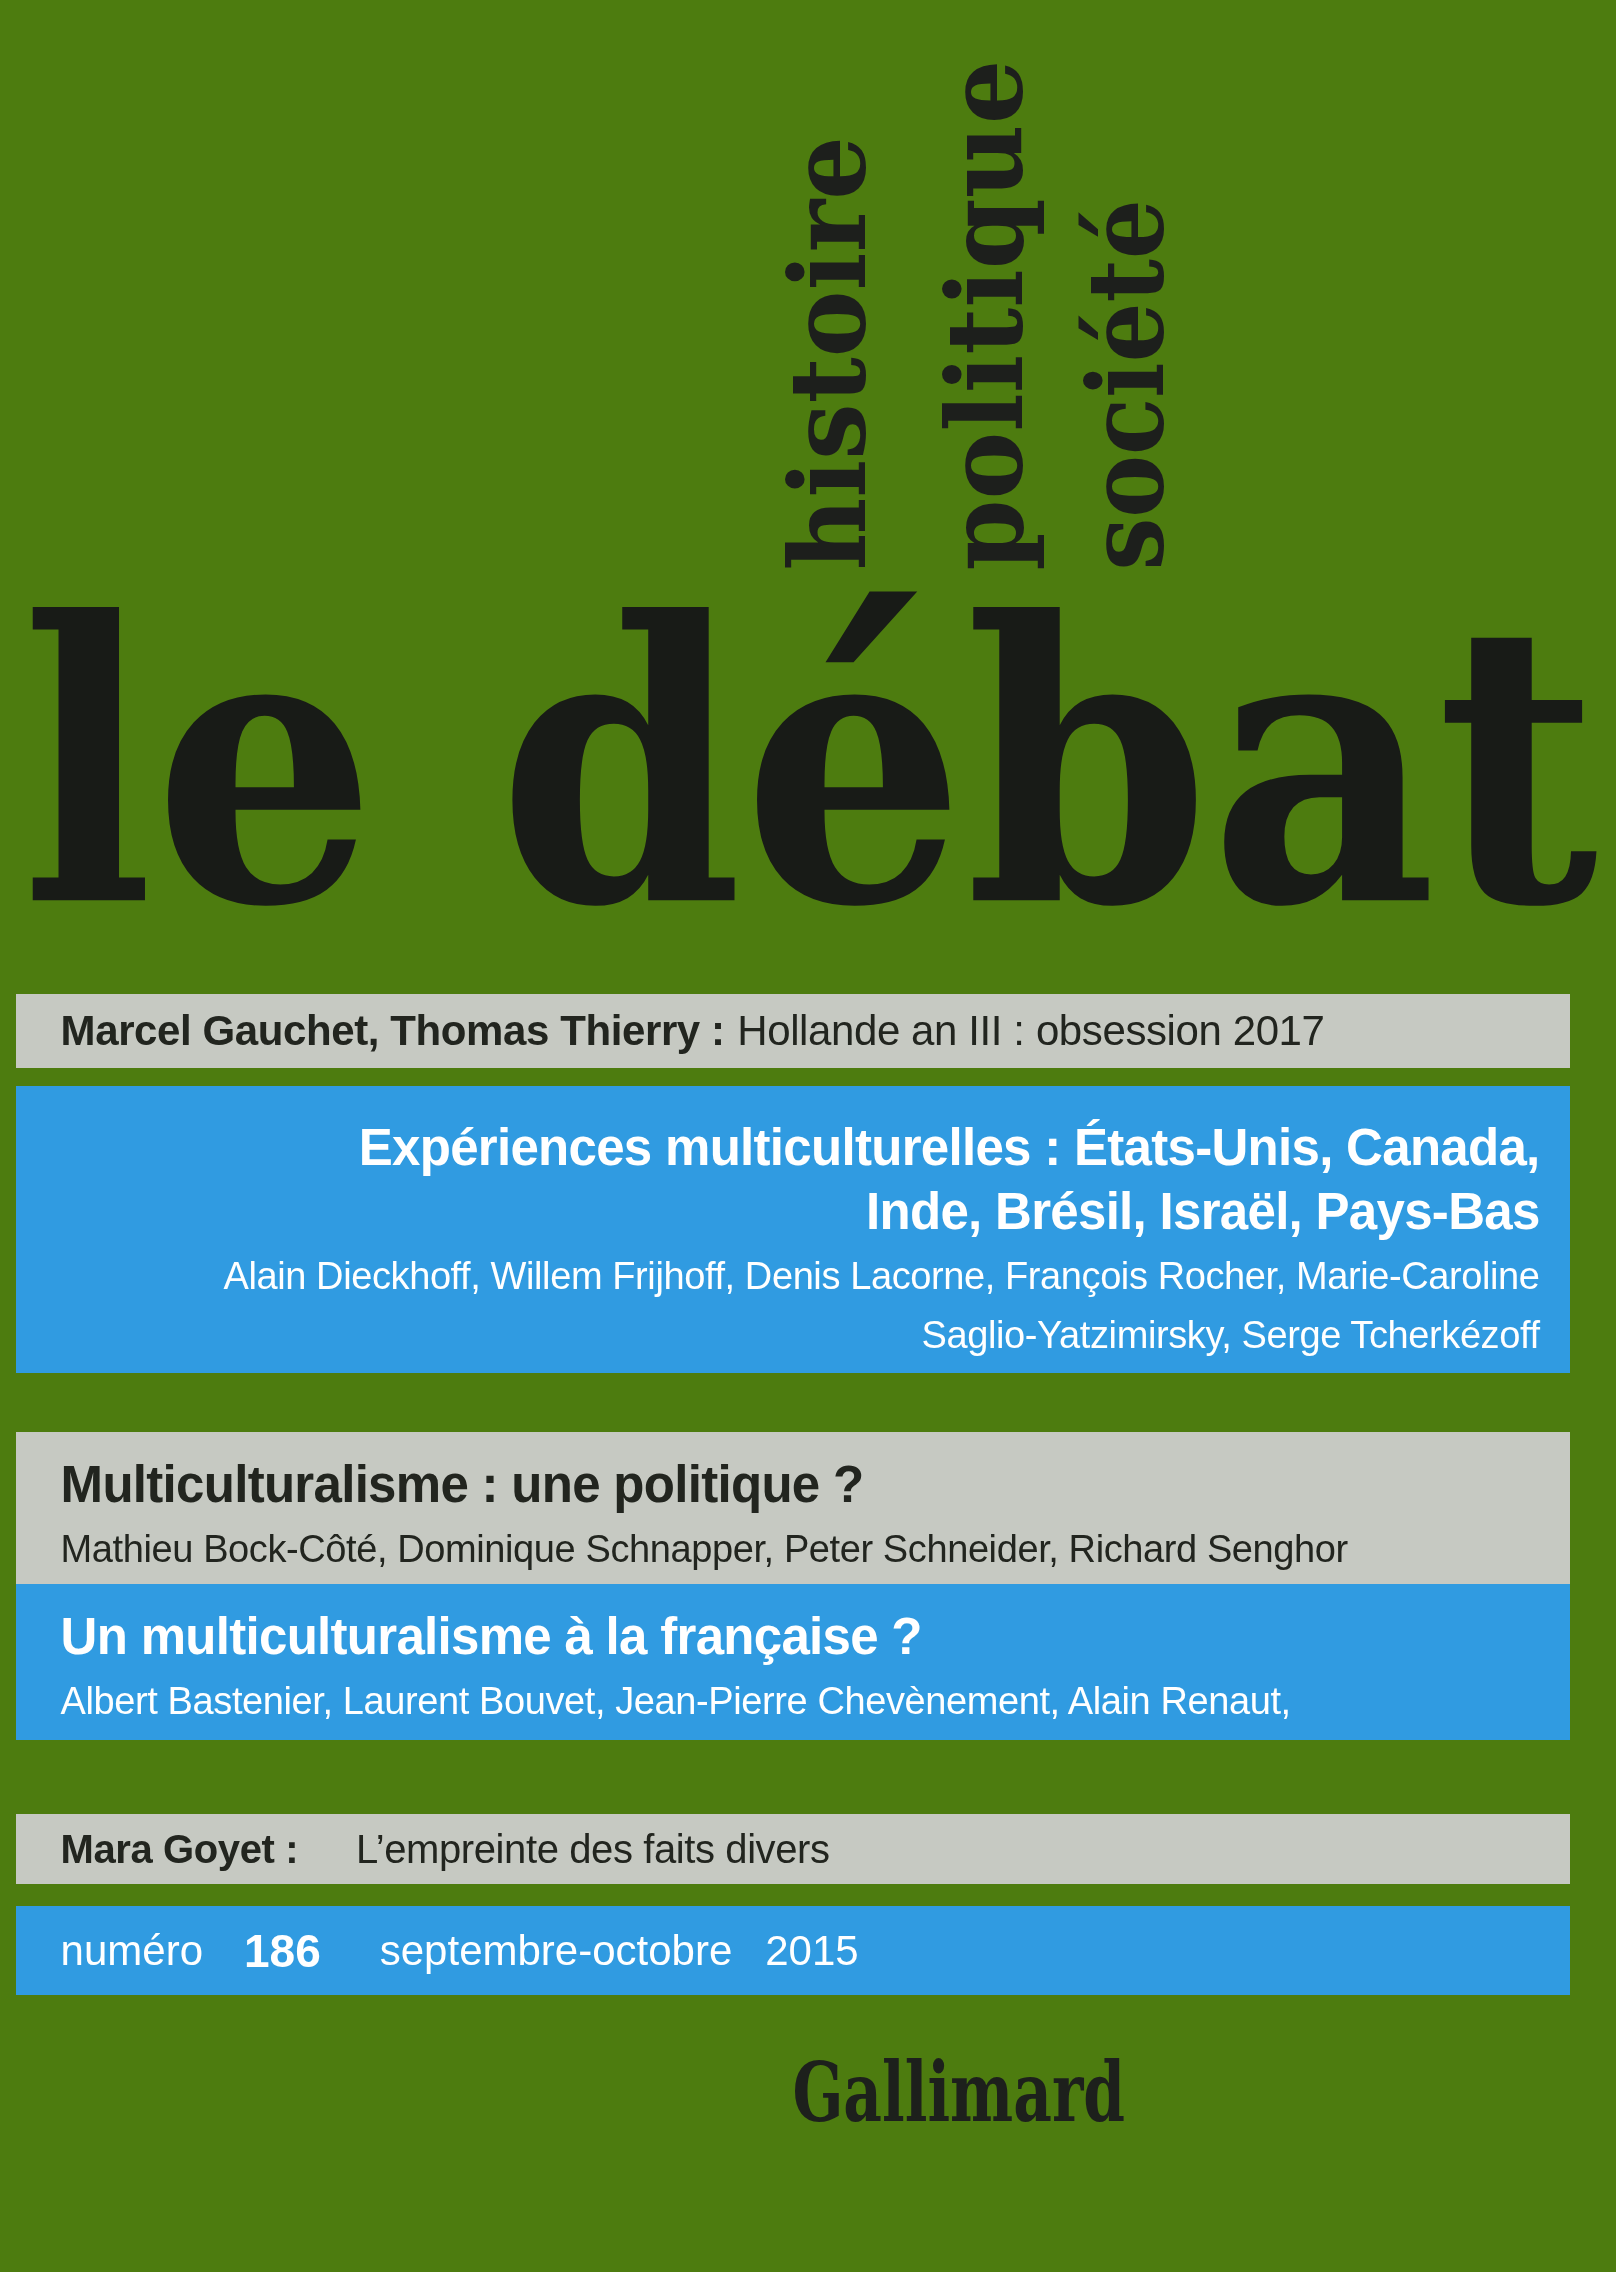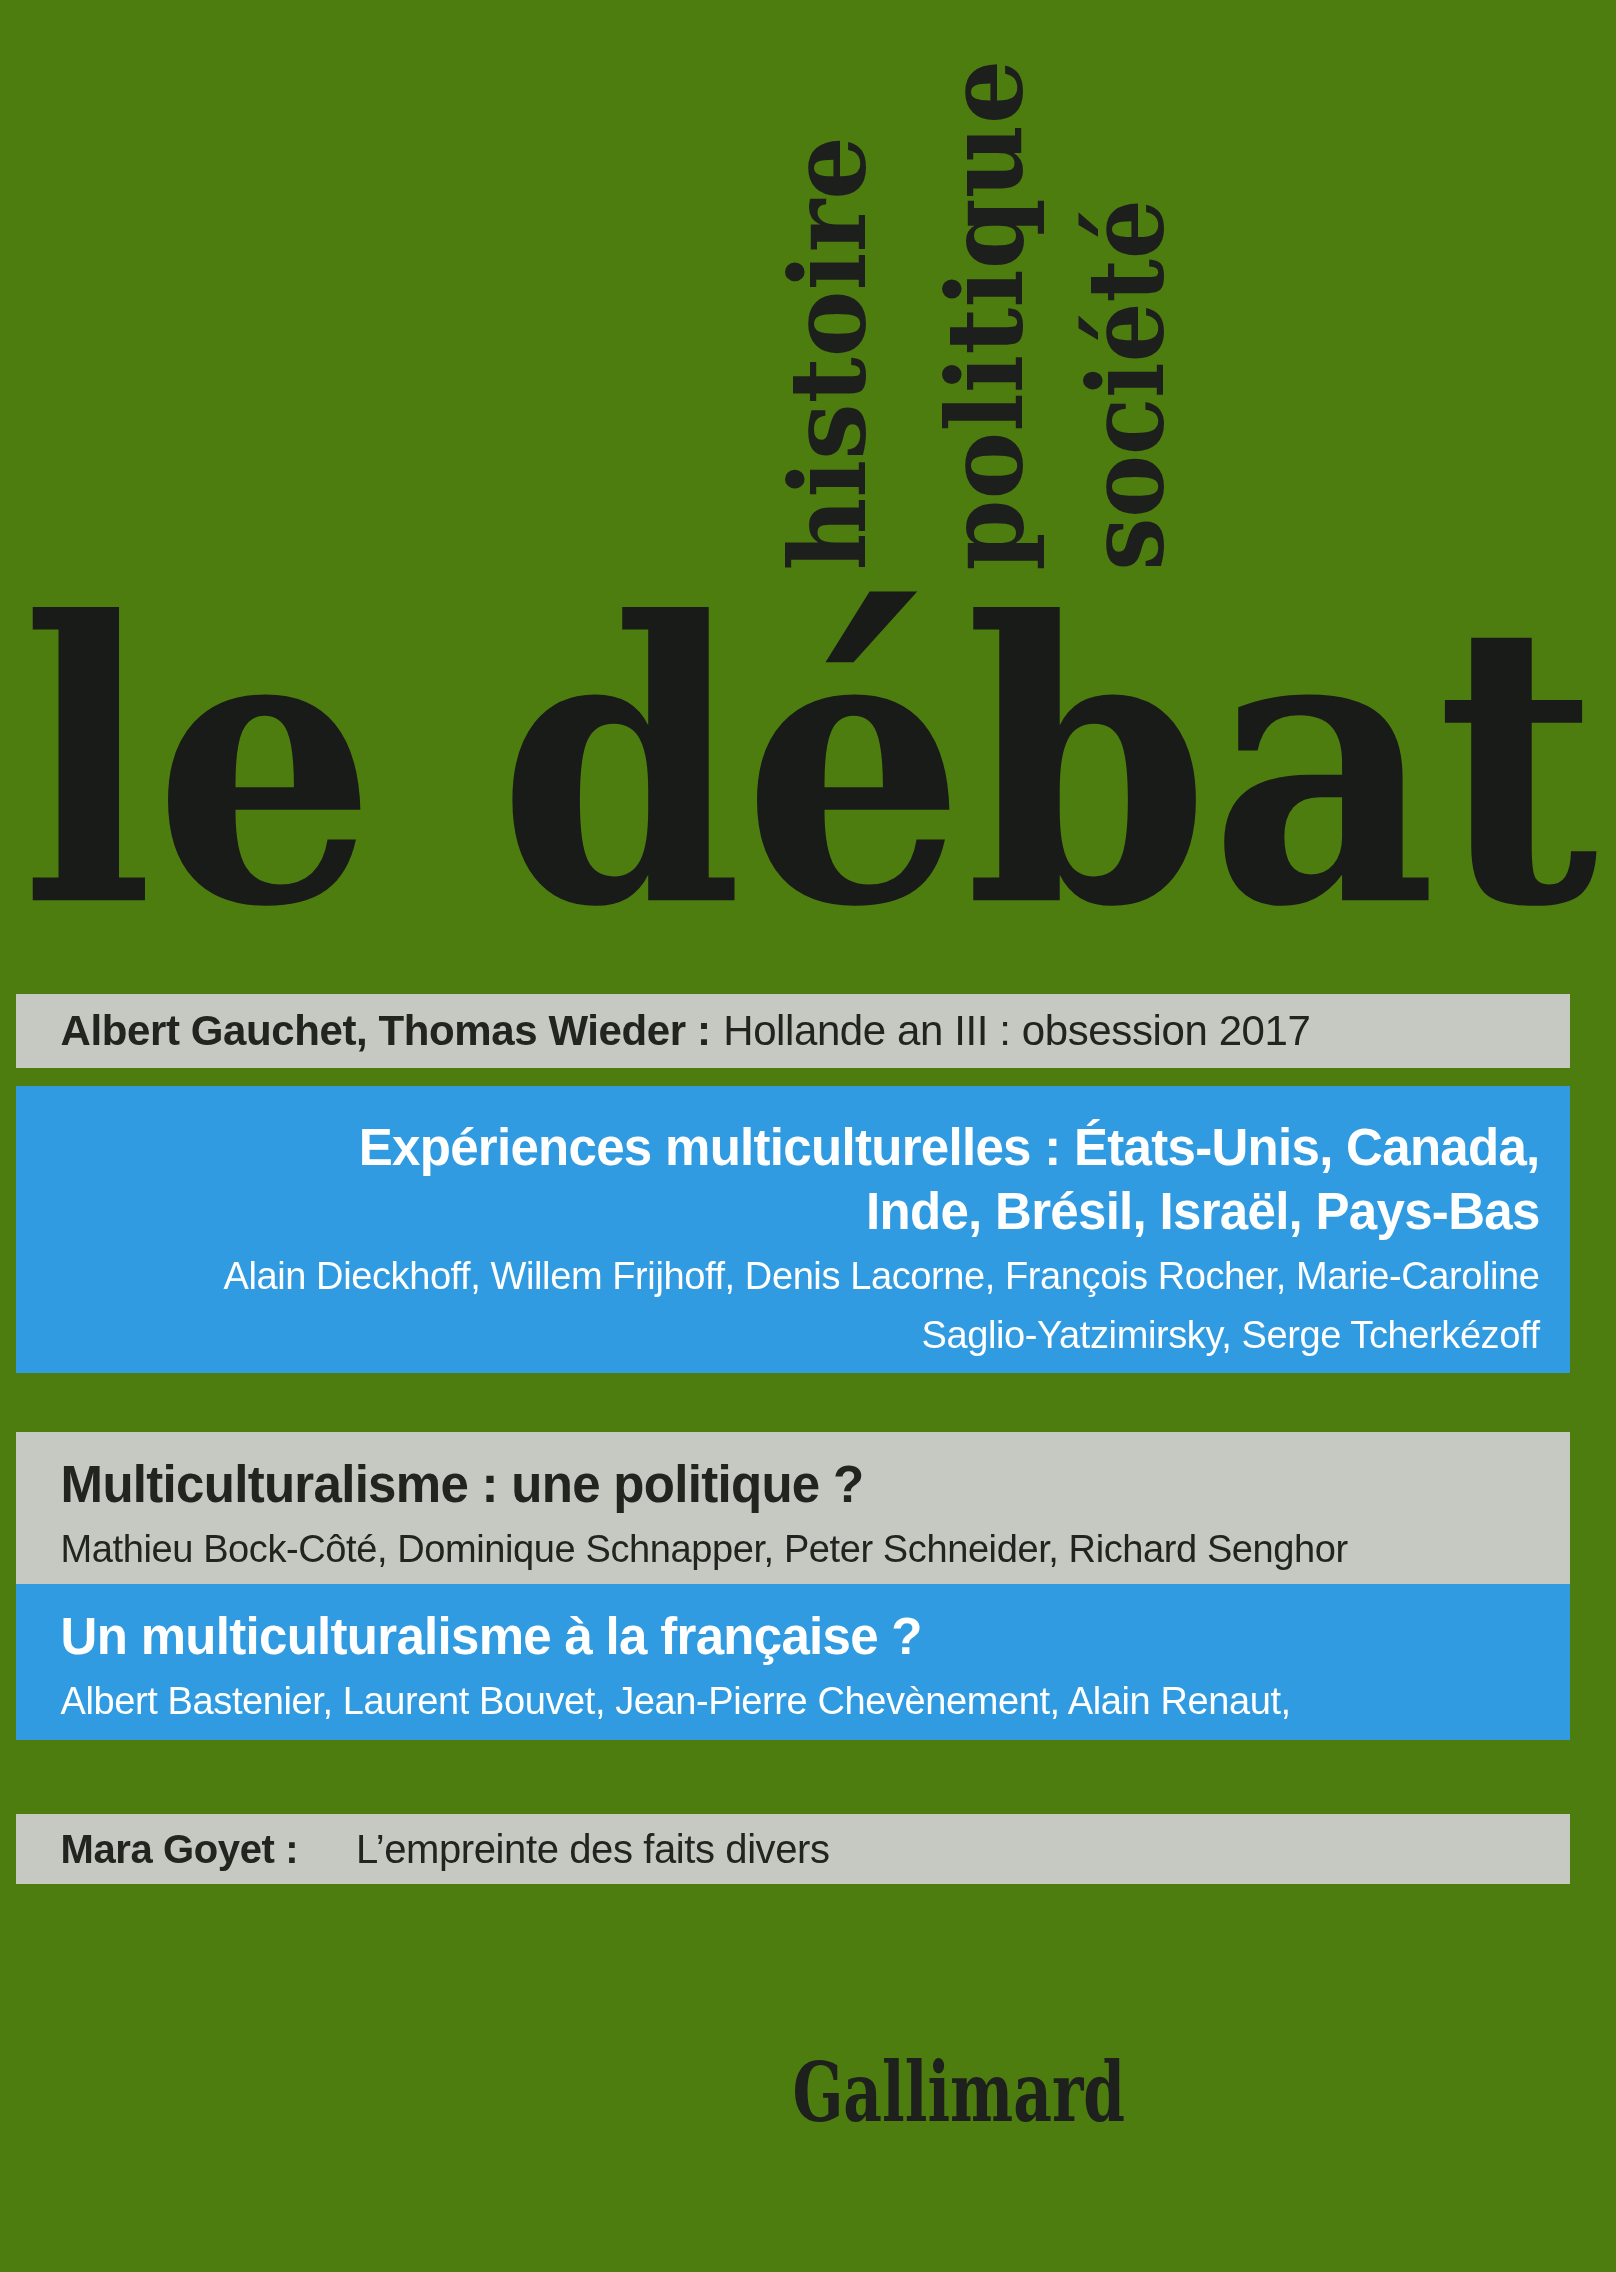--- a/index.html
+++ b/index.html
@@ -115,21 +115,21 @@
 
   <svg class="masthead-svg" viewBox="0 0 2176 3060" xmlns="http://www.w3.org/2000/svg">
     <text class="vword" x="1165" y="768" transform="rotate(-90 1165 768)" textLength="585" lengthAdjust="spacingAndGlyphs">histoire</text>
     <text class="vword" x="1376" y="768" transform="rotate(-90 1376 768)" textLength="688" lengthAdjust="spacingAndGlyphs">politique</text>
     <text class="vword" x="1566" y="768" transform="rotate(-90 1566 768)" textLength="500" lengthAdjust="spacingAndGlyphs">société</text>
     <text class="logotype" x="28" y="1212" textLength="2124" lengthAdjust="spacingAndGlyphs">le débat</text>
     <text class="publisher-text" x="1067" y="2856" textLength="448" lengthAdjust="spacingAndGlyphs">Gallimard</text>
   </svg>
 
   <div class="band gray band-single" id="band-gauchet">
-    <span class="b">Albert Gauchet, Thomas Wieder :</span>
+    <span class="b">Marcel Gauchet, Thomas Thierry :</span>
     <span>Hollande an III : obsession 2017</span>
   </div>
 
   <div class="band blue" id="band-exp">
     <div class="band-title">Expériences multiculturelles : États-Unis, Canada,</div>
     <div class="band-title">Inde, Brésil, Israël, Pays-Bas</div>
     <div class="band-authors">Alain Dieckhoff, Willem Frijhoff, Denis Lacorne, François Rocher, Marie-Caroline</div>
     <div class="band-authors">Saglio-Yatzimirsky, Serge Tcherkézoff</div>
   </div>
 
@@ -141,15 +141,21 @@
   <div class="band blue" id="band-francaise">
     <div class="band-title">Un multiculturalisme à la française ?</div>
     <div class="band-authors">Albert Bastenier, Laurent Bouvet, Jean-Pierre Chevènement, Alain Renaut,</div>
   </div>
 
   <div class="band gray band-single" id="band-goyet">
     <span class="b">Mara Goyet :</span>
     <span>L’empreinte des faits divers</span>
   </div>
 
+  <div class="band blue" id="band-issue">
+    <span class="issue-label">numéro</span>
+    <span class="issue-number">186</span>
+    <span class="issue-months">septembre-octobre</span>
+    <span class="issue-year">2015</span>
+  </div>
 
 </div>
 
 
 </body></html>

